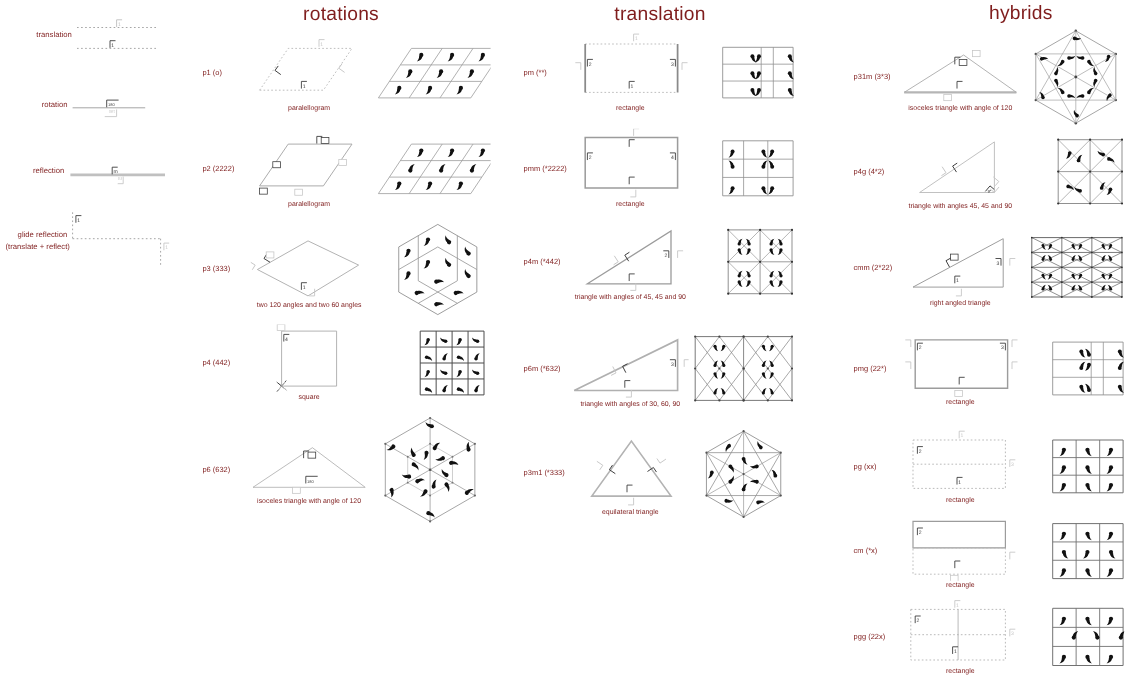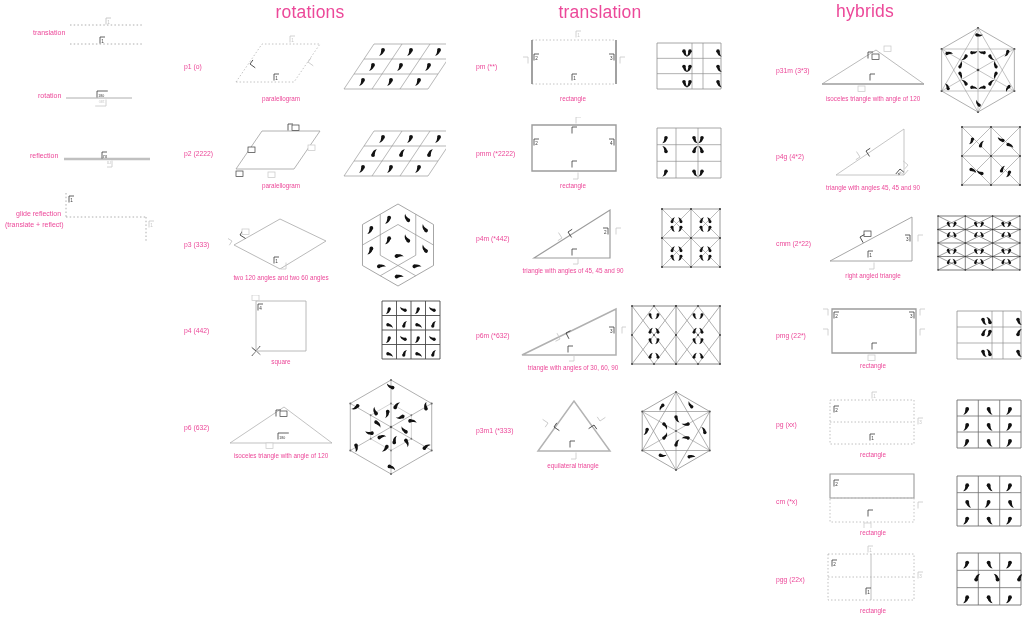--- a/index.html
+++ b/index.html
@@ -1,17 +1,17 @@
 <!DOCTYPE html>
 <html><head>
 <meta charset="utf-8">
 <style>
   html,body{margin:0;padding:0;background:#fff;}
   .stage{position:relative;width:1024px;height:627px;background:#fff;overflow:hidden;
-         font-family:"Liberation Sans",sans-serif;color:#ec4899;}
+         font-family:"Liberation Sans",sans-serif;color:#7f1d1d;}
   .hdr{position:absolute;font-size:17.5px;text-align:center;width:120px;letter-spacing:.2px;}
   .row{position:absolute;display:flex;align-items:center;}
   .glabel{font-size:6.8px;width:44px;flex:0 0 auto;white-space:nowrap;}
   .cellwrap{display:flex;flex-direction:column;align-items:center;flex:0 0 auto;width:106px;}
   .caption{font-size:6.3px;margin-top:1px;text-align:center;white-space:nowrap;}
   .patsvg{margin-left:auto;flex:0 0 auto;}
   .leglabel{position:absolute;font-size:7px;white-space:nowrap;}
   .legsvg{position:absolute;}
   svg{font-family:"Liberation Sans",sans-serif;display:block;}
 </style>
@@ -24,21 +24,21 @@
     <defs>
       <g id="comma">
         <circle cx="0" cy="-2" r="2.4"></circle>
         <path d="M-2.35 -1.0 C-2.5 1.8 -3.3 3.8 -5.0 5.4 C-1.5 4.8 0.8 2.6 1.35 -0.5 Z"></path>
       </g>
     </defs>
   </svg>
 
   <div class="hdr" style="left:250px;top:2px">rotations</div>
   <div class="hdr" style="left:540px;top:2px">translation</div>
-  <div class="hdr" style="left:805px;top:1px">hybrids</div>
+  <div class="hdr" style="left:868px;top:1px">hybrids</div>
 
   <div class="leglabel" style="left:33px;top:29px">translation</div>
   <svg class="legsvg" style="left:66px;top:13px" width="82" height="42" viewBox="0 0 82 42">
       <line x1="4" y1="12" x2="78" y2="12" stroke="#9a9a9a" stroke-width="0.8" fill="none" stroke-dasharray="1.5 2.2"></line>
       <g transform="translate(40 5)">
         <path d="M0 6.5 L0 0 L5 0" fill="none" stroke="#bdbdbd" stroke-width="0.8"></path>
         <text x="1.2" y="5.7" font-size="4.6" fill="#bdbdbd">1</text>
       </g>
       <line x1="4" y1="31" x2="78" y2="31" stroke="#9a9a9a" stroke-width="0.8" fill="none" stroke-dasharray="1.5 2.2"></line>
       <g transform="translate(34 24)">

